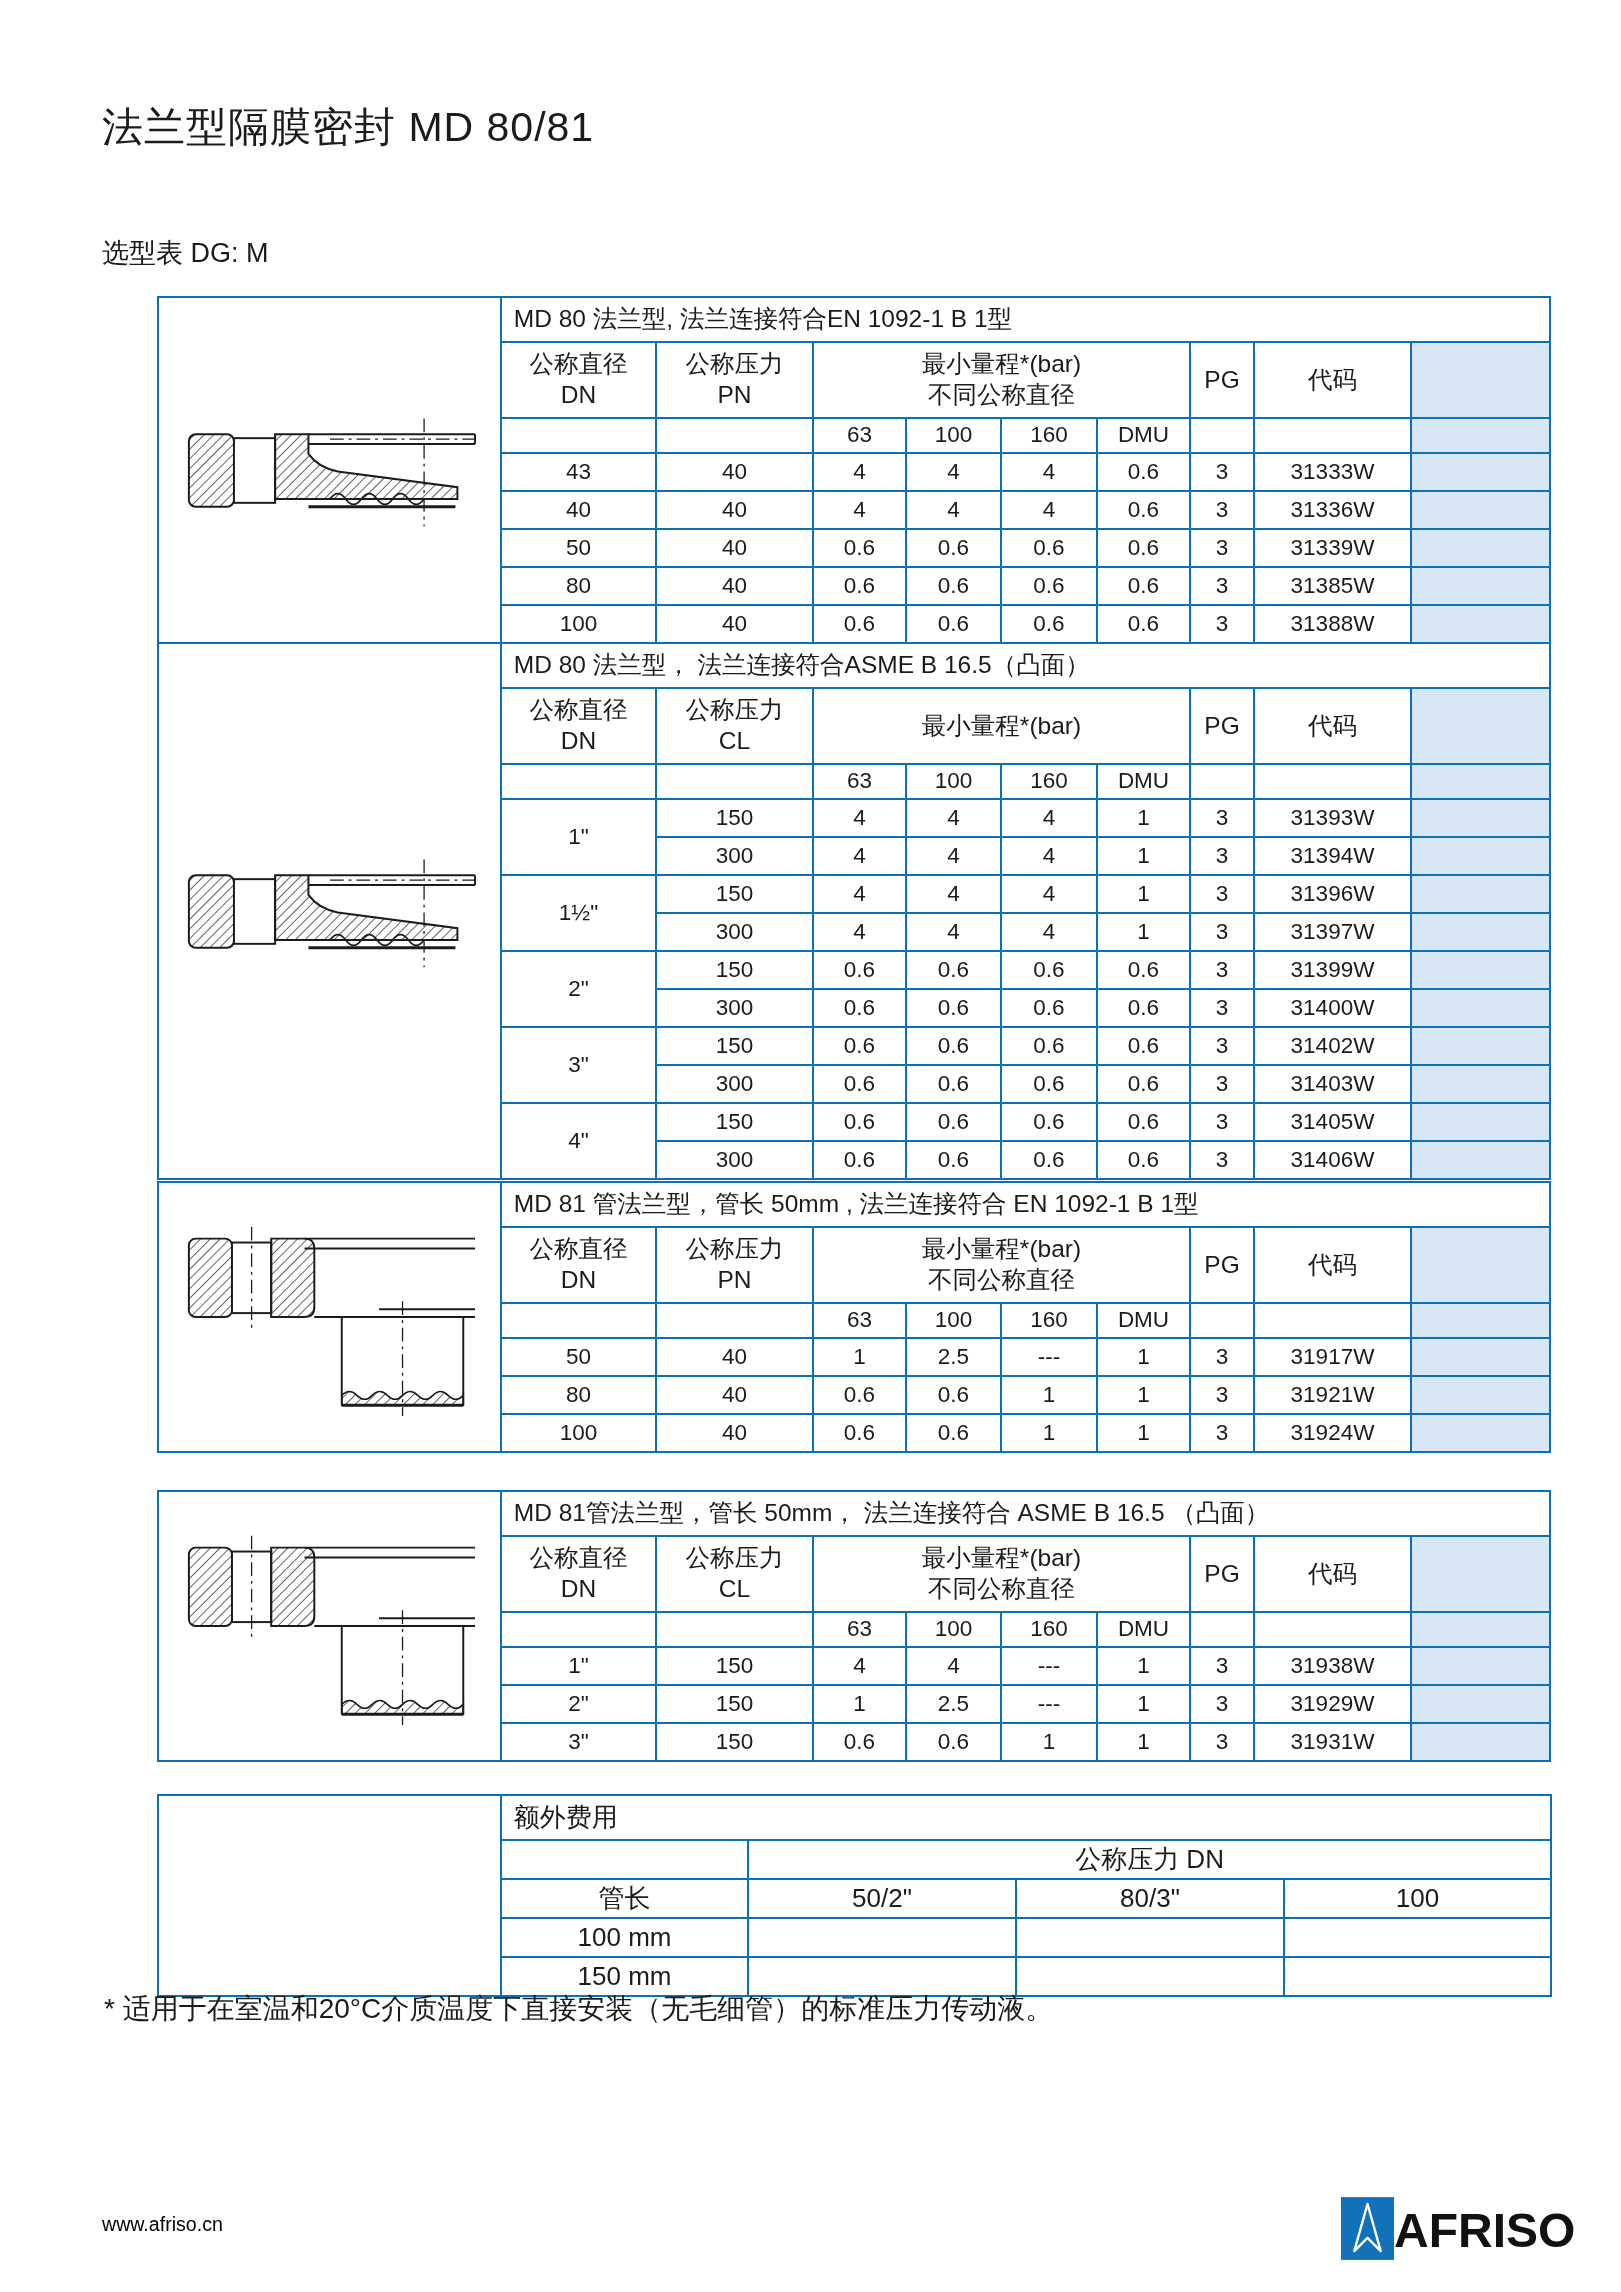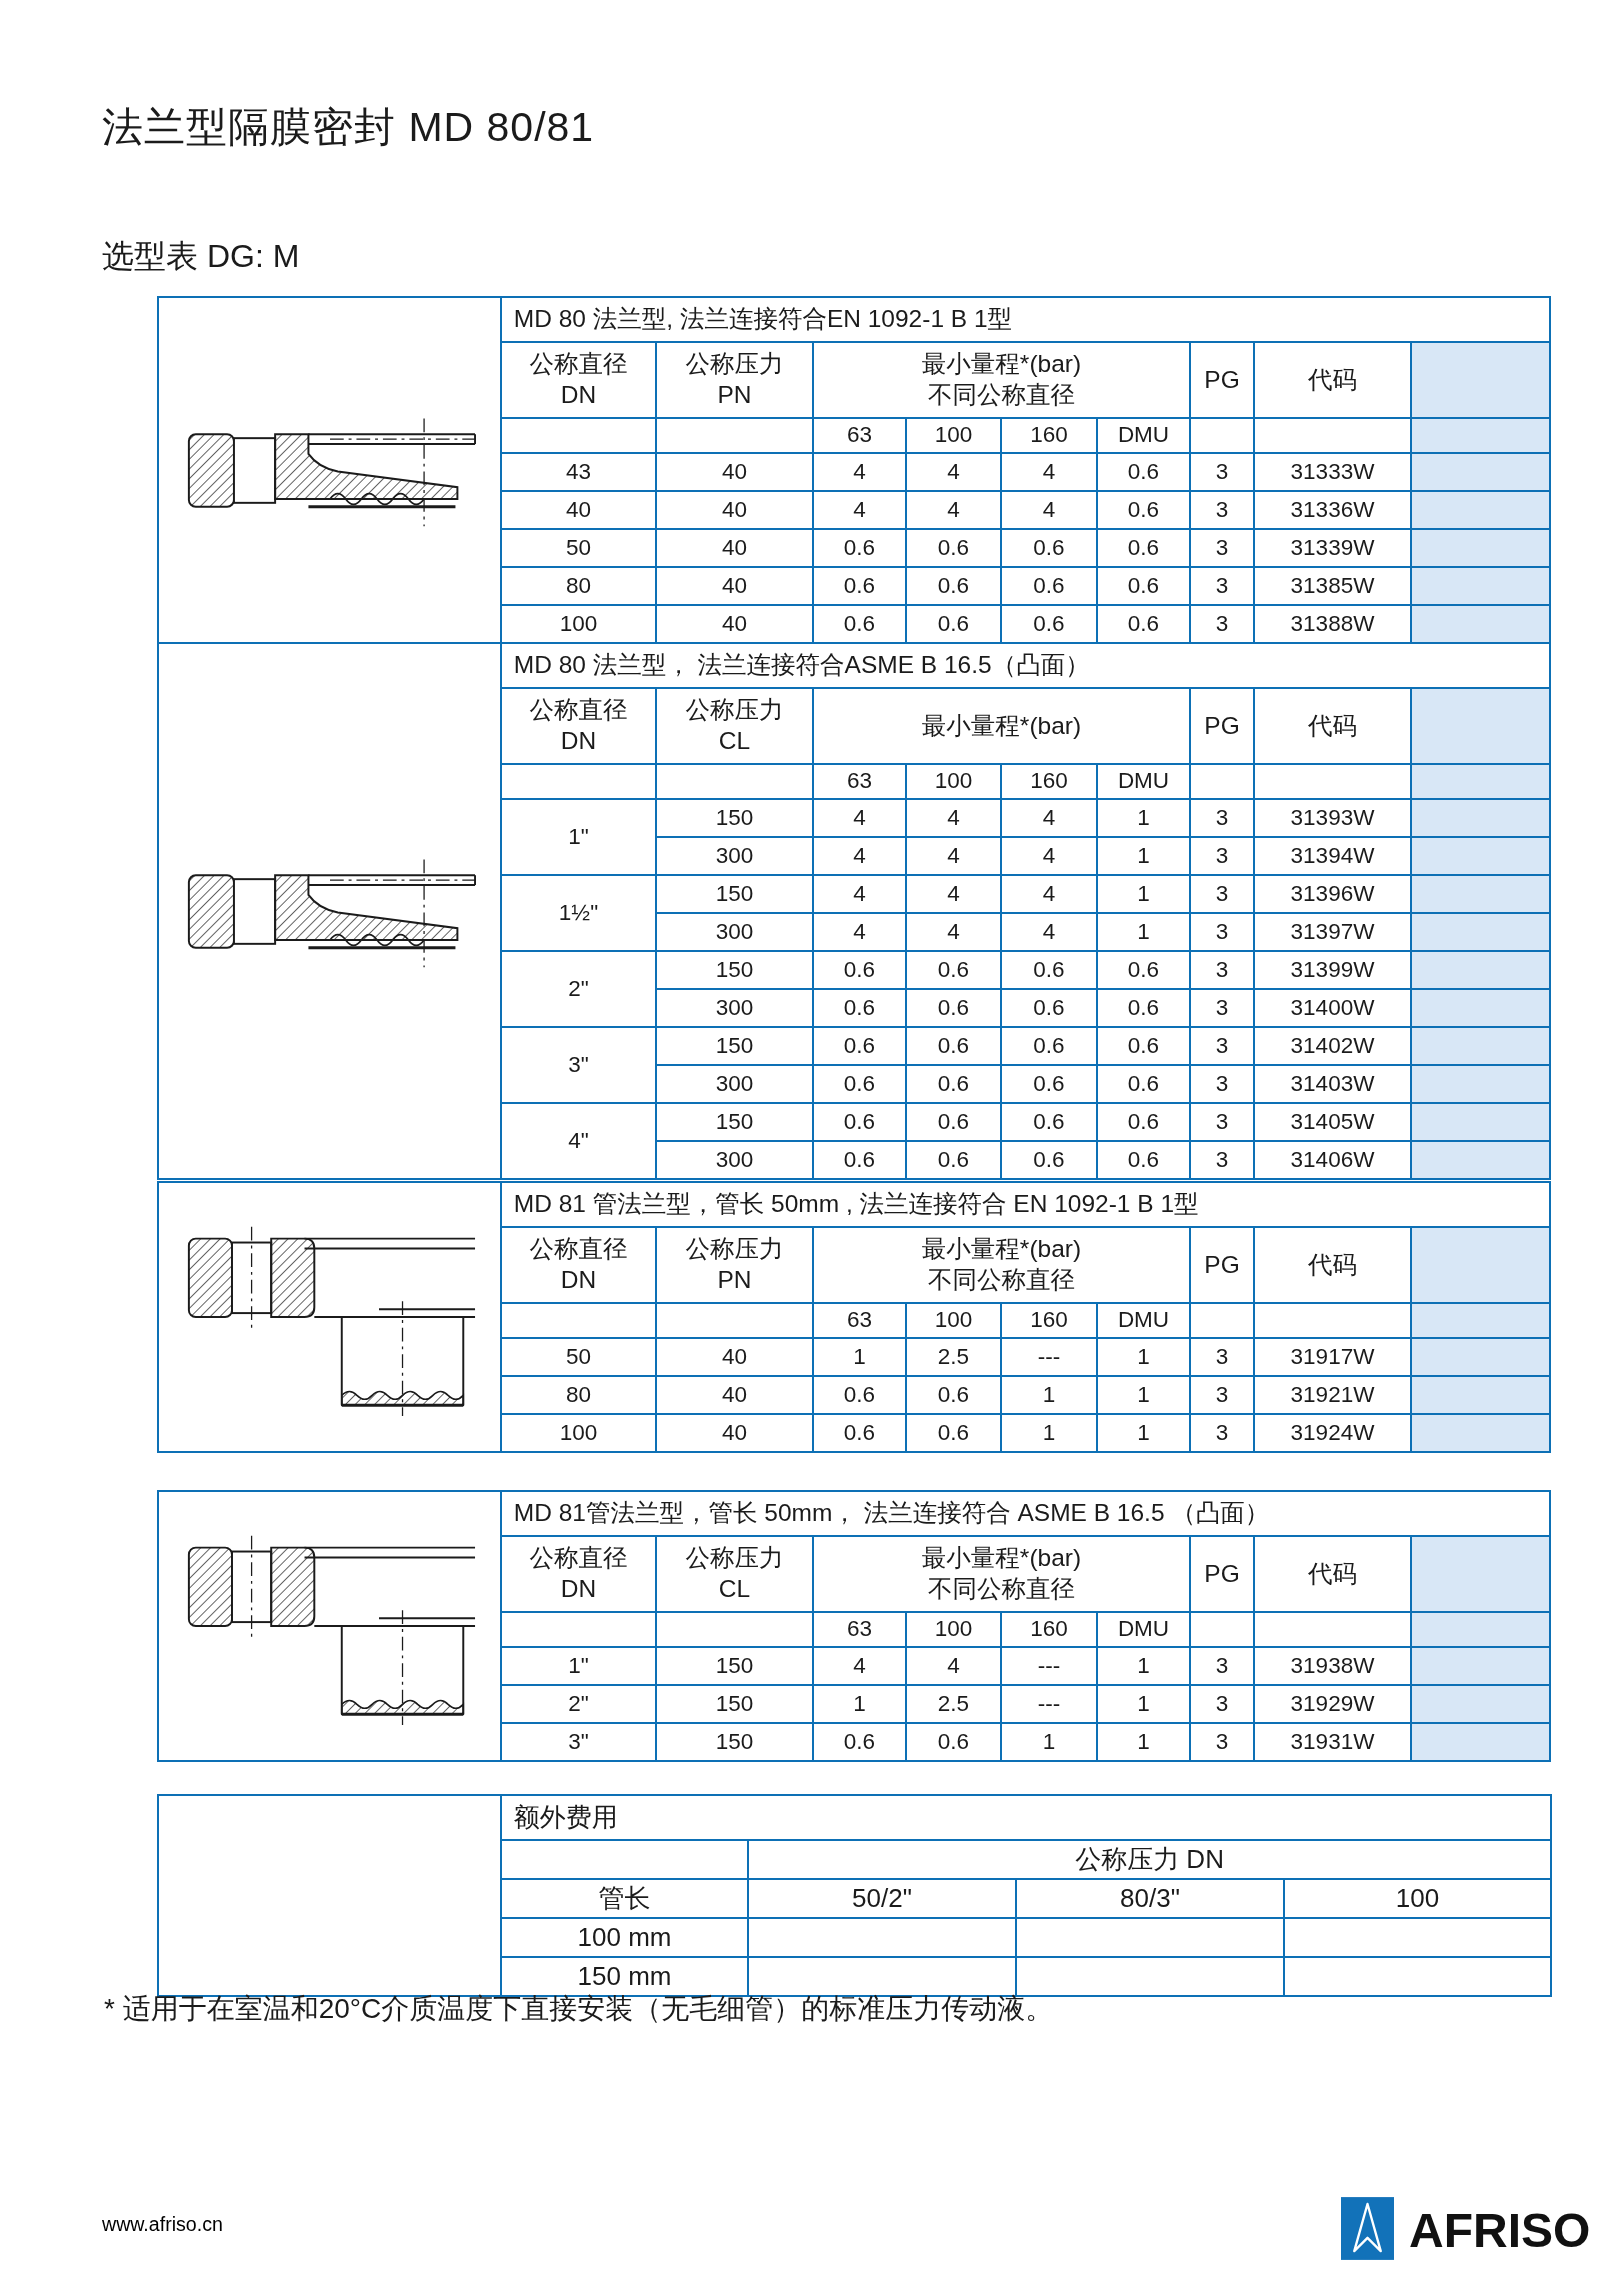--- a/index.html
+++ b/index.html
@@ -1,21 +1,21 @@
 <!DOCTYPE html>
 <html><head>
 <meta charset="utf-8">
 <style>
   html,body{margin:0;padding:0}
   body{
     position:relative;width:1621px;height:2293px;background:#ffffff;
     font-family:"Liberation Sans","DejaVu Sans",sans-serif;color:#1b1b1b;
   }
   .page-title{position:absolute;left:102px;top:73px;font-size:41px;font-weight:400;letter-spacing:1px;white-space:nowrap}
-  .page-subtitle{position:absolute;left:102px;top:235px;font-size:32px;white-space:nowrap}
+  .page-subtitle{position:absolute;left:102px;top:235px;font-size:27px;white-space:nowrap}
 
   .tbl-block{position:absolute;left:157px}
   #blockA{top:296px}
   #blockB{top:1181px}
   #blockC{top:1490px}
   #blockD{top:1794px}
 
   table.spec{border-collapse:collapse;table-layout:fixed;width:1392px}
   .spec td{
     border:2px solid #0d70b5;text-align:center;vertical-align:middle;
@@ -26,21 +26,21 @@
   .spec .r-sub td{height:33px}
   .spec .r-data td{height:36px}
   #blockD .spec td{height:37px;font-size:26px}
   #blockD .spec .cell-title{height:43px}
   .imgcell{background:#ffffff}
   .imgcell svg{display:block;margin:0 auto}
   .hl{background:#d8e7f6}
 
   .footnote{position:absolute;left:104px;top:1990px;font-size:28px;white-space:nowrap}
   .footer-url{position:absolute;left:102px;top:2213px;font-size:19.6px;color:#000000}
-  .brand{position:absolute;left:1341px;top:2197px;display:flex;align-items:center;gap:15px}
+  .brand{position:absolute;left:1341px;top:2197px;display:flex;align-items:center;gap:0}
   .brand-text{font-size:48px;font-weight:bold;letter-spacing:0;color:#111}
 </style>
 </head>
 <body>
 
 <h1 class="page-title">法兰型隔膜密封 MD 80/81</h1>
 <div class="page-subtitle">选型表 DG: M</div>
 
 <div class="tbl-block" id="blockA">
   <table class="spec">

